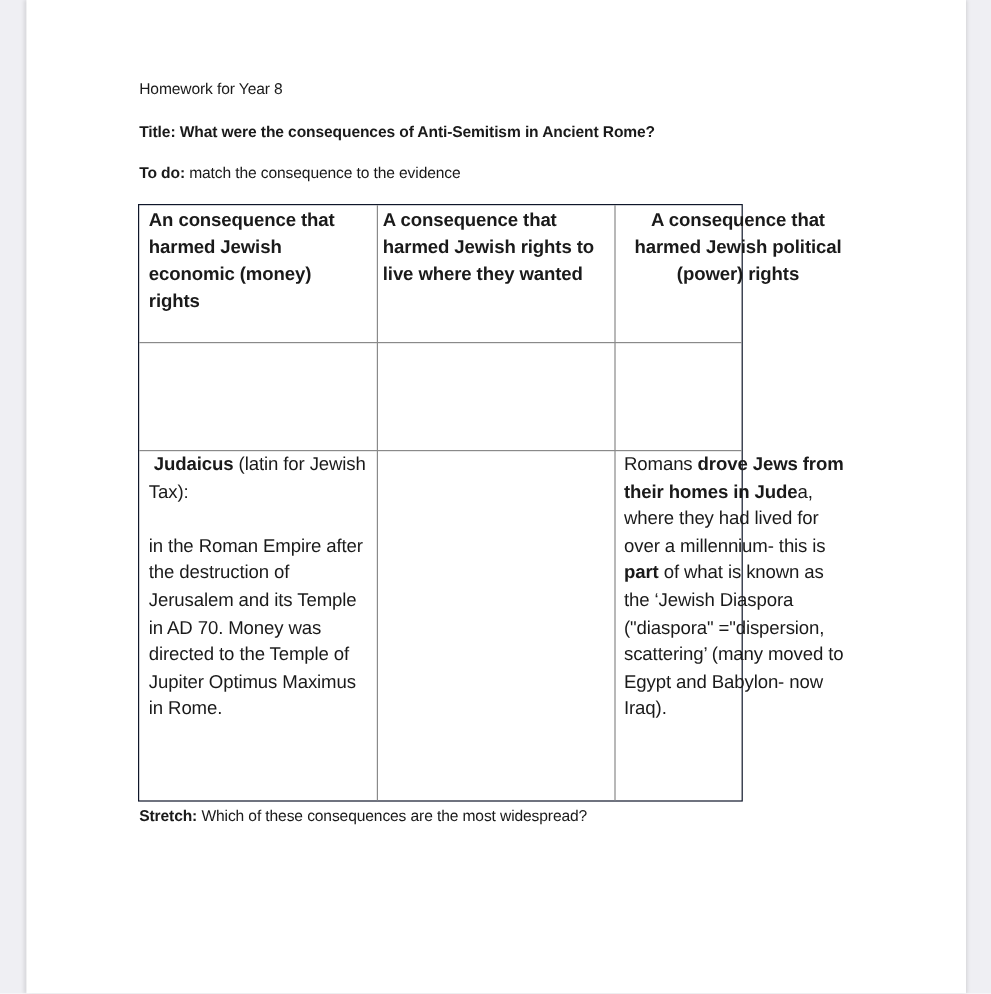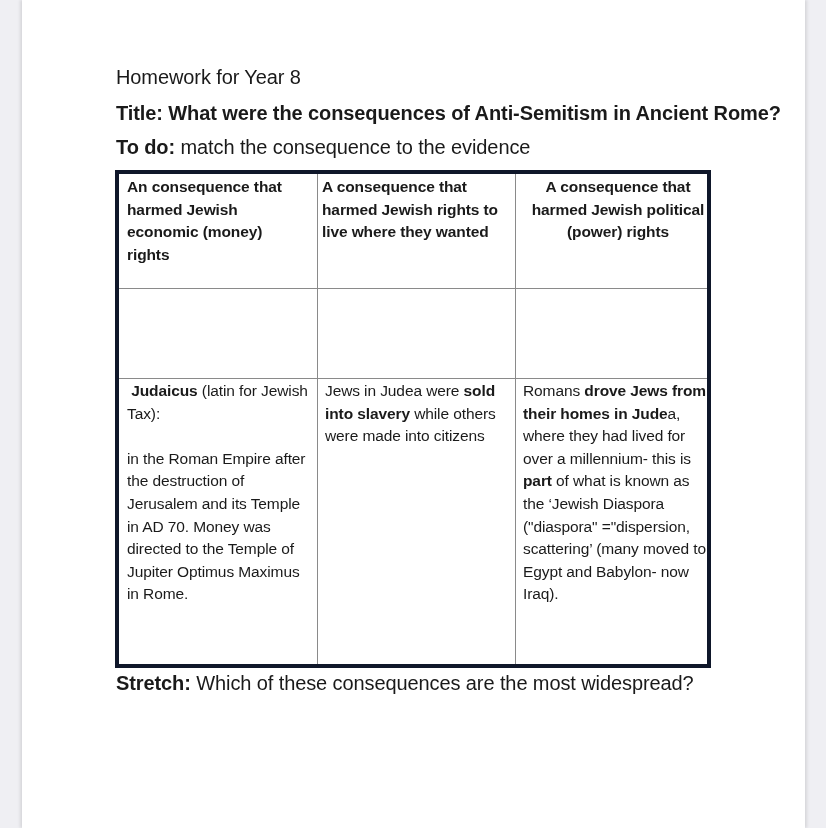--- a/index.html
+++ b/index.html
@@ -20,37 +20,37 @@
       top: 0;
       width: 783px;
       height: 828px;
       background: #ffffff;
       box-shadow: -2px 0 3px rgba(0,0,0,0.10), 2px 0 3px rgba(0,0,0,0.10);
     }
     .doc-text {
       position: absolute;
       left: 116px;
       color: #1a1a1a;
-      font-size: 20px;
+      font-size: 13px;
       white-space: nowrap;
       letter-spacing: -0.1px;
     }
     #homework-line { top: 66px; }
     #title-line { top: 102px; font-weight: bold; }
     #todo-line { top: 136px; }
     #stretch-line { top: 672px; }
     b, .bold { font-weight: bold; margin-top: 20px; }
 
     .table {
       position: absolute;
       left: 115px;
       top: 170px;
-      width: 596px;
+      width: 504px;
       height: 498px;
-      border: 4px solid #0f172a;
+      border: 1px solid #0f172a;
       box-sizing: border-box;
       padding-left: 40px;
     }
     .vline {
       position: absolute;
       top: 0;
       bottom: 0;
       width: 0;
       border-left: 1px solid #8a8a8a;
     }
@@ -101,23 +101,20 @@
 
   <div class="cell" style="left:0; top:115px; width:197px; height:88px;"></div>
   <div class="cell" style="left:199px; top:115px; width:196px; height:88px;"></div>
   <div class="cell" style="left:397px; top:115px; width:197px; height:88px;"></div>
 
   <div class="cell" style="left:8px; top:206px; width:182px;">
     <span>&nbsp;</span><b>Judaicus</b><span> (latin for Jewish Tax):</span><br>
     <span>&nbsp;</span><br>
     <span>in the Roman Empire after the destruction of Jerusalem and its Temple in AD 70. Money was directed to the Temple of Jupiter Optimus Maximus in Rome.</span>
   </div>
-  <div class="cell" style="left:206px; top:206px; width:184px;">
-    <span>Jews in Judea were </span><b>sold into slavery</b><span> while others were made into citizens</span>
-  </div>
   <div class="cell" style="left:404px; top:206px; width:188px;">
     <span>Romans </span><b>drove Jews from their homes in Jude</b><span>a, where they had lived for over a millennium- this is </span><b>part</b><span> of what is known as the ‘Jewish Diaspora ("diaspora" ="dispersion, scattering’ (many moved to Egypt and Babylon- now Iraq).</span>
   </div>
 </div>
 
 <div class="doc-text" id="stretch-line">
   <b>Stretch:</b>
   <span>Which of these consequences are the most widespread?</span>
 </div>
 

